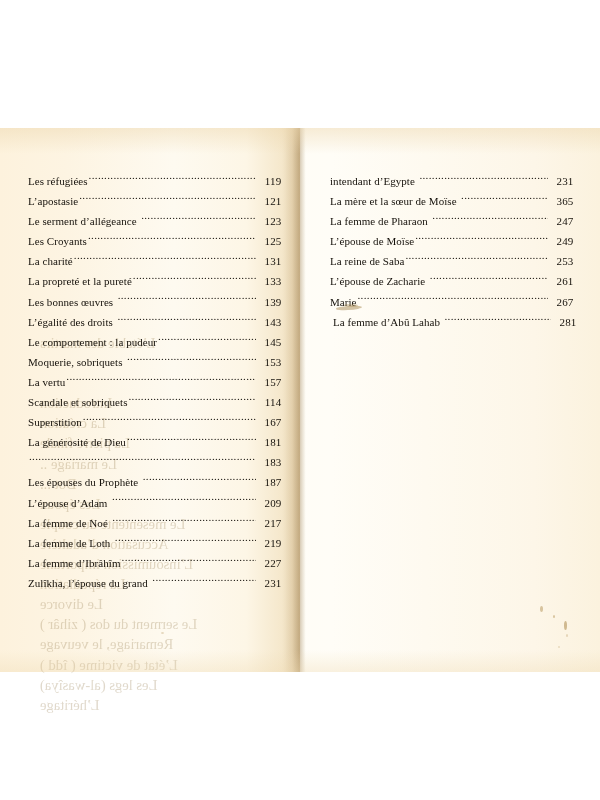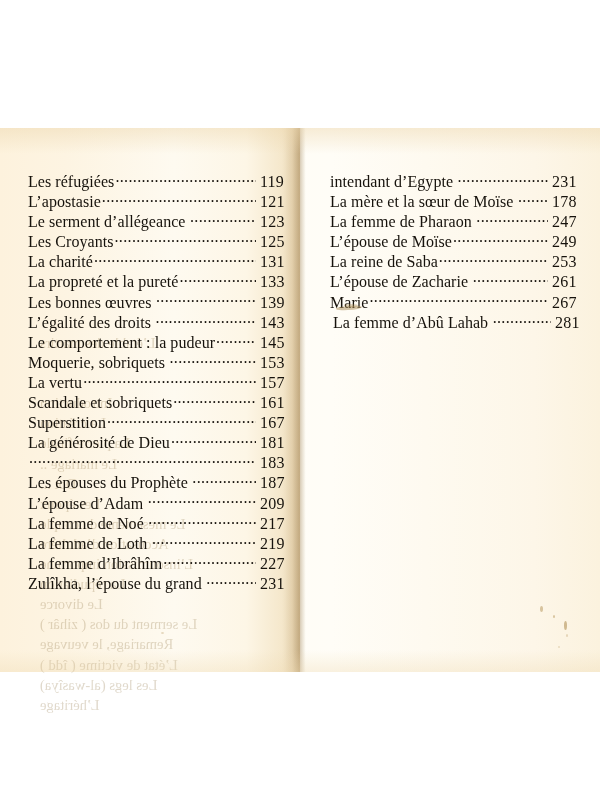--- a/index.html
+++ b/index.html
@@ -76,21 +76,21 @@
   .edge-bottom {
     position: absolute; left:0; bottom:0; width:100%; height:22px;
     background: linear-gradient(to top, rgba(238,218,178,0.35), rgba(255,255,255,0));
     pointer-events: none;
   }
 
   
   .column {
     position: absolute;
     color: #16120c;
-    font-size: 16px;
+    font-size: 11px;
     line-height: 20.1px;
     white-space: nowrap;
   }
   .col-left  { left: 28px;  top: 171px; width: 258px; }
   .col-right { left: 330px; top: 171px; width: 248px; }
 
   .toc-entry {
     display: flex;
     align-items: baseline;
     width: 100%;
@@ -117,21 +117,21 @@
     position: absolute;
     left: 0;
     bottom: 0;
     white-space: nowrap;
     letter-spacing: 0.35px;
     color: #16120c;
   }
 
   .entry-page {
     flex: 0 0 auto;
-    text-align: left;
+    text-align: center;
     min-width: 26px;
     padding-left: 3px;
     letter-spacing: 0.2px;
   }
 
   
   .ghost {
     position: absolute;
     left: 40px;
     top: 205px;
@@ -262,21 +262,21 @@
         <span class="entry-page">153</span>
       </div>
       <div class="toc-entry">
         <span class="entry-title">La vertu</span>
         <span class="leader"></span>
         <span class="entry-page">157</span>
       </div>
       <div class="toc-entry">
         <span class="entry-title">Scandale et sobriquets</span>
         <span class="leader"></span>
-        <span class="entry-page">161</span>
+        <span class="entry-page">114</span>
       </div>
       <div class="toc-entry">
         <span class="entry-title">Superstition</span>
         <span class="leader"></span>
         <span class="entry-page">167</span>
       </div>
       <div class="toc-entry">
         <span class="entry-title">La générosité de Dieu</span>
         <span class="leader"></span>
         <span class="entry-page">181</span>
@@ -319,21 +319,21 @@
 
   <div class="column col-right" id="col-right">
       <div class="toc-entry">
         <span class="entry-title sp-before-dots">intendant d’Egypte</span>
         <span class="leader"></span>
         <span class="entry-page">231</span>
       </div>
       <div class="toc-entry">
         <span class="entry-title sp-before-dots">La mère et la sœur de Moïse</span>
         <span class="leader"></span>
-        <span class="entry-page">178</span>
+        <span class="entry-page">365</span>
       </div>
       <div class="toc-entry">
         <span class="entry-title sp-before-dots">La femme de Pharaon</span>
         <span class="leader"></span>
         <span class="entry-page">247</span>
       </div>
       <div class="toc-entry">
         <span class="entry-title">L’épouse de Moïse</span>
         <span class="leader"></span>
         <span class="entry-page">249</span>

